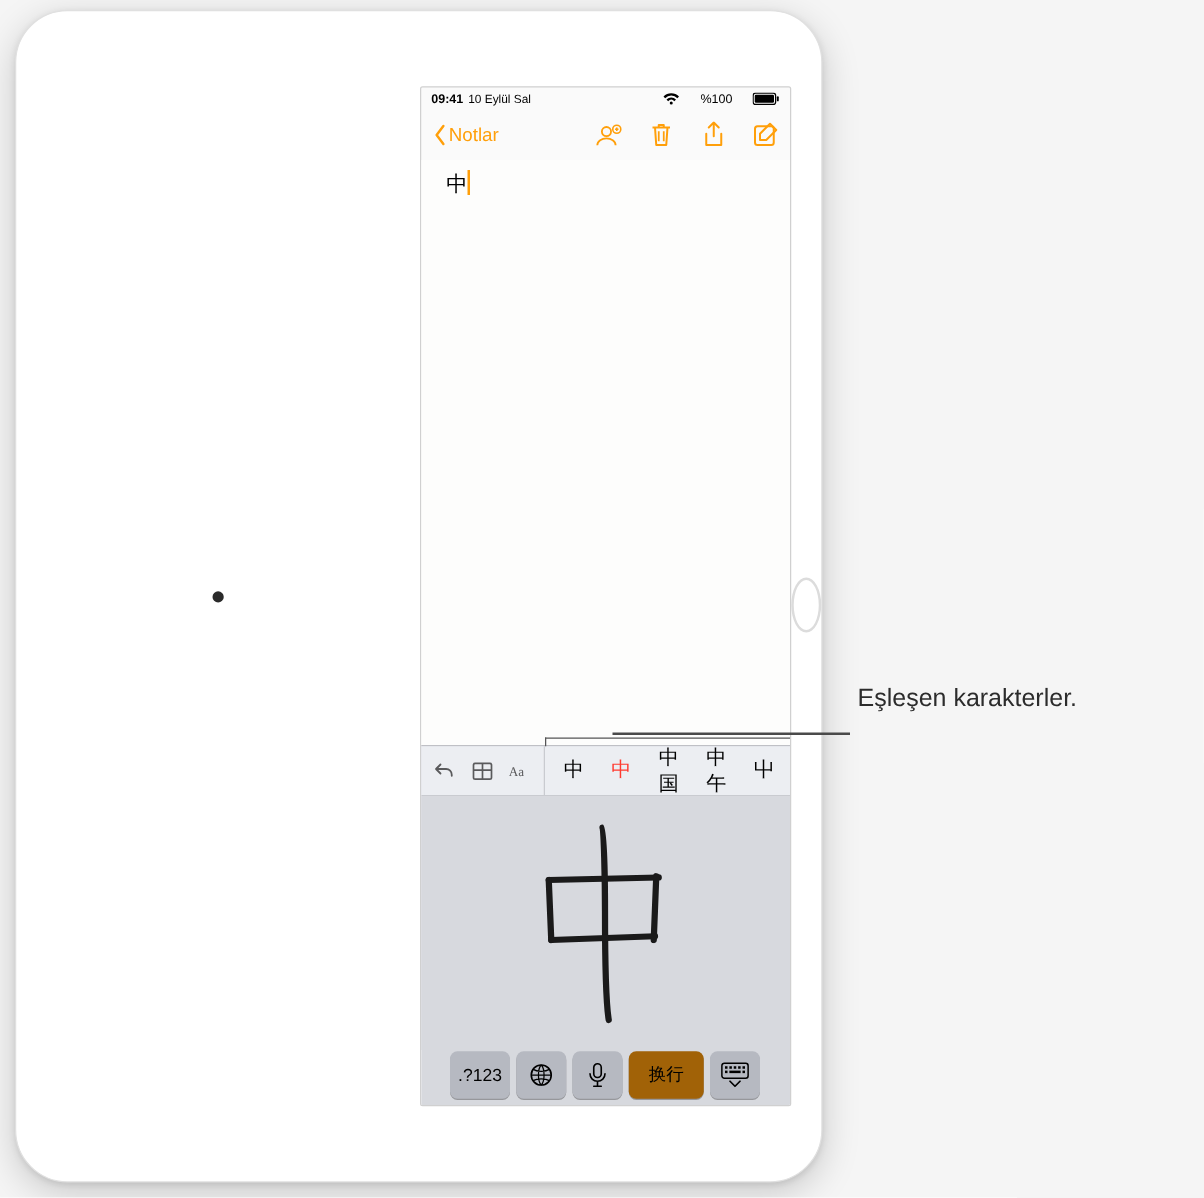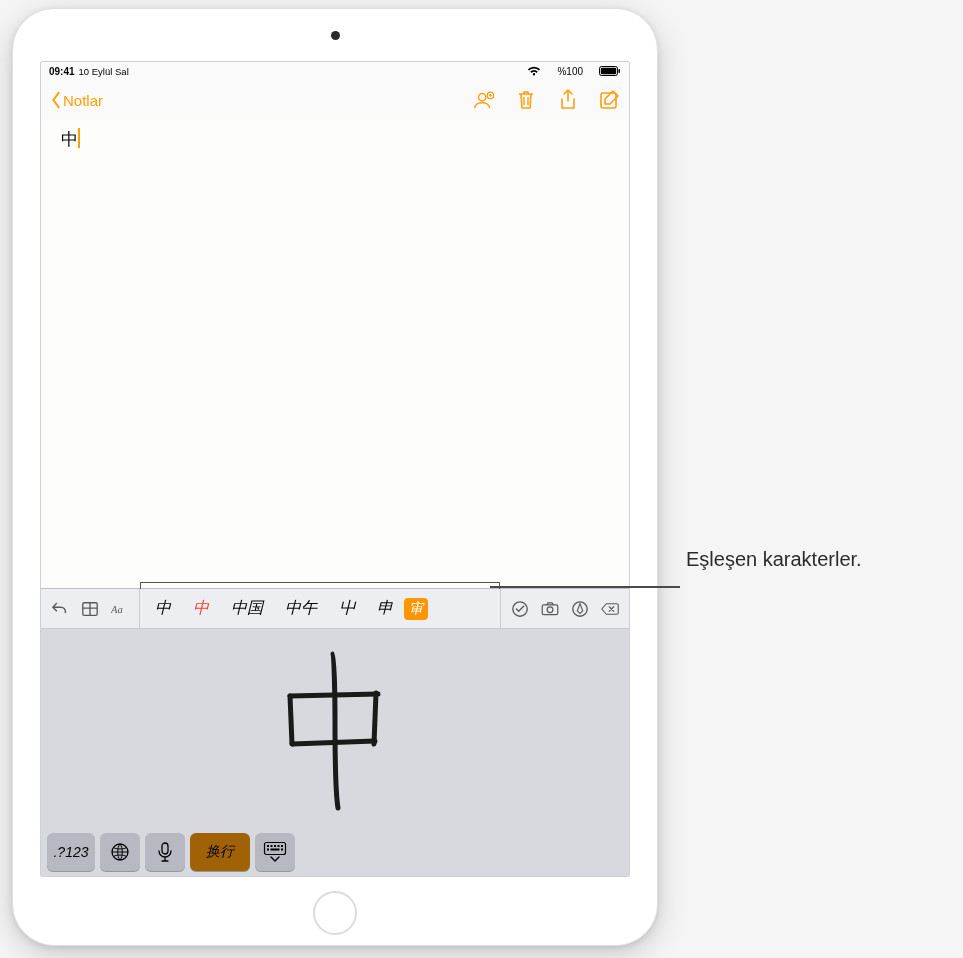--- a/index.html
+++ b/index.html
@@ -13,21 +13,21 @@
   .ipad-frame {
     position: absolute;
     left: 12px; top: 8px;
     width: 646px; height: 938px;
     background: #fff;
     border-radius: 42px;
     box-shadow: 0 8px 30px rgba(0,0,0,0.18), 0 2px 6px rgba(0,0,0,0.1);
     border: 1px solid #e0e0e0;
     overflow: hidden;
     display: flex;
-    flex-direction: column;
+    flex-direction: row;
     align-items: center;
   }
   .ipad-top-bezel {
     height: 52px; width: 100%;
     display: flex; justify-content: center; align-items: center;
   }
   .camera-dot {
     width: 9px; height: 9px; border-radius: 50%;
     background: #2a2a2a;
   }
@@ -97,21 +97,20 @@
     vertical-align: -3px;
     margin-left: 0px;
   }
   
   .kbd-area {
     height: 288px;
     background: #d7d9de;
     display: flex;
     flex-direction: column;
     border-top: 1px solid #bfc0c5;
-    font-style: italic;
   }
   .candidate-bar {
     height: 40px;
     background: #eceef2;
     display: flex;
     align-items: center;
     border-bottom: 1px solid #c9cbd0;
     font-size: 15px;
     color: #222;
   }
@@ -171,21 +170,21 @@
     position: relative;
   }
   .handwriting-stroke {
     stroke: #1a1a1a; stroke-width: 5; stroke-linecap: round; stroke-linejoin: round; fill: none;
   }
   .kbd-bottom {
     height: 44px;
     display: flex;
     align-items: center;
     gap: 5px;
-    padding: 0 5px 5px 6px;
+    padding: 0 5px 5px 23px;
   }
   .key {
     background: #fdfdfd;
     border-radius: 6px;
     box-shadow: 0 1px 0 rgba(0,0,0,0.3);
     display: flex; align-items: center; justify-content: center;
     font-size: 14px;
     color: #000;
     height: 38px;
   }

